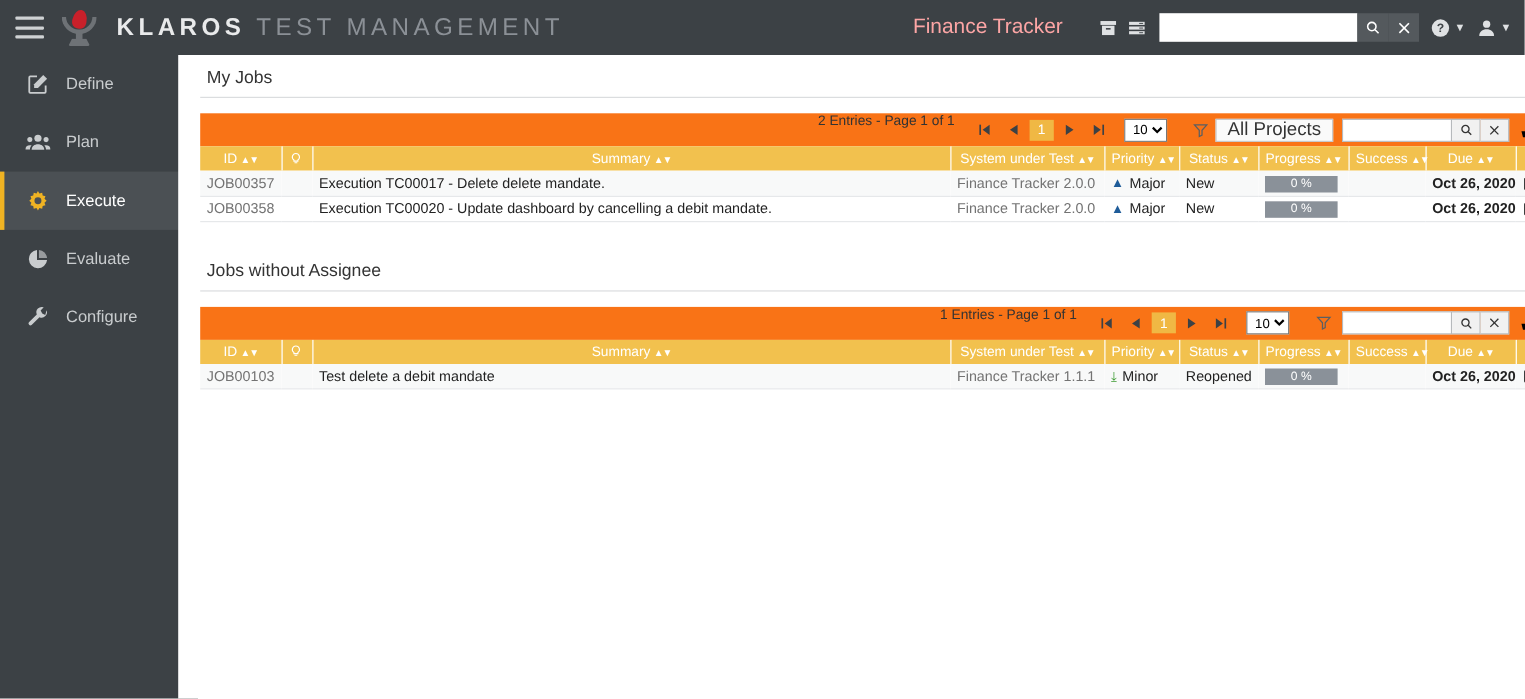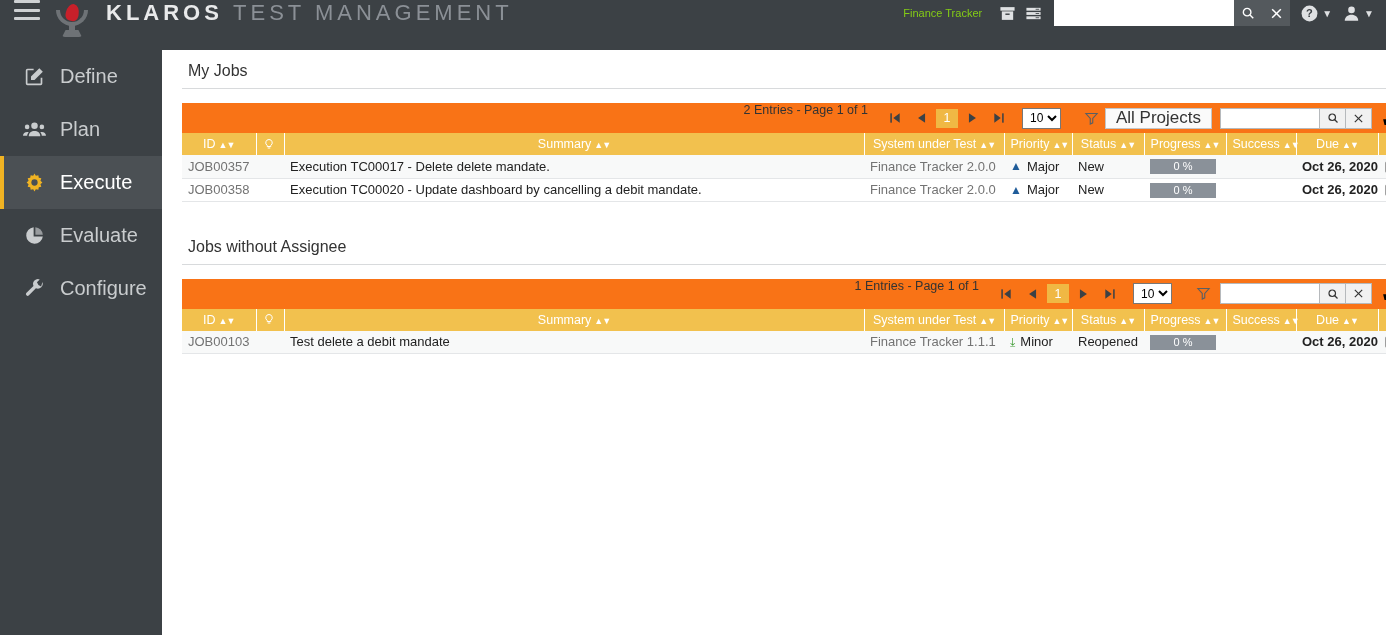--- a/index.html
+++ b/index.html
@@ -9,21 +9,21 @@
     background: #ffffff;
     font-family: "Liberation Sans", sans-serif;
     overflow: hidden;
   }
 
   
   .topbar {
     position: absolute; top: 0; left: 0;
     width: 1386px; height: 50px;
     background: #3c4145;
-    display: flex; align-items: flex-start;
+    display: flex; align-items: center;
   }
   .hamburger {
     width: 26px; height: 20px; margin-left: 14px;
     display: flex; flex-direction: column; justify-content: space-between;
     cursor: pointer;
   }
   .hamburger span { display: block; height: 3px; background: #cfd2d4; border-radius: 1px; }
 
   .logo-mark {
     width: 40px; height: 40px; margin-left: 12px; position: relative;
@@ -50,21 +50,21 @@
   .brand {
     margin-left: 14px;
     font-size: 22px; letter-spacing: 4px;
     color: #e9eaeb; font-weight: bold;
   }
   .brand .light { color: #8b9096; font-weight: normal; }
 
   .topbar-right {
     margin-left: auto; display: flex; align-items: center; gap: 0; padding-right: 12px;
   }
-  .project-name { color: #84cc16; font-size: 11px; margin-right: 12px; }
+  .project-name { color: #fca5a5; font-size: 19px; margin-right: 28px; }
 
   .ticon { width: 26px; height: 26px; display: flex; align-items: center; justify-content: center;
            color: #dfe1e3; cursor: pointer; }
 
   .search-wrap { display: flex; align-items: center; margin-left: 8px; }
   .search-input {
     width: 180px; height: 26px; border: none; background: #fff; outline: none;
     padding: 0 6px; font-size: 13px; font-family: "Liberation Sans", sans-serif;
   }
   .sbtn {
@@ -74,21 +74,21 @@
   .help-wrap, .user-wrap { display: flex; align-items: center; color: #dfe1e3; cursor: pointer; margin-left: 10px; }
   .caret-dn { margin-left: 3px; font-size: 10px; }
 
   
   .sidebar {
     position: absolute; top: 50px; left: 0; width: 180px; height: 585px;
     background: #3c4145;
   }
   .nav-item {
     height: 53px; display: flex; align-items: center; padding-left: 20px;
-    color: #c9ccce; font-size: 20px; cursor: pointer; position: relative;
+    color: #c9ccce; font-size: 15px; cursor: pointer; position: relative;
   }
   .nav-item.active { background: #4b5054; color: #ffffff; }
   .nav-item.active::before {
     content: ""; position: absolute; left: 0; top: 0; bottom: 0; width: 4px; background: #f0b323;
   }
   .nav-icon { width: 28px; display: flex; align-items: center; justify-content: center; margin-right: 12px; }
   .nav-item.active .nav-icon { color: #f0b323; }
 
   
   .content {

